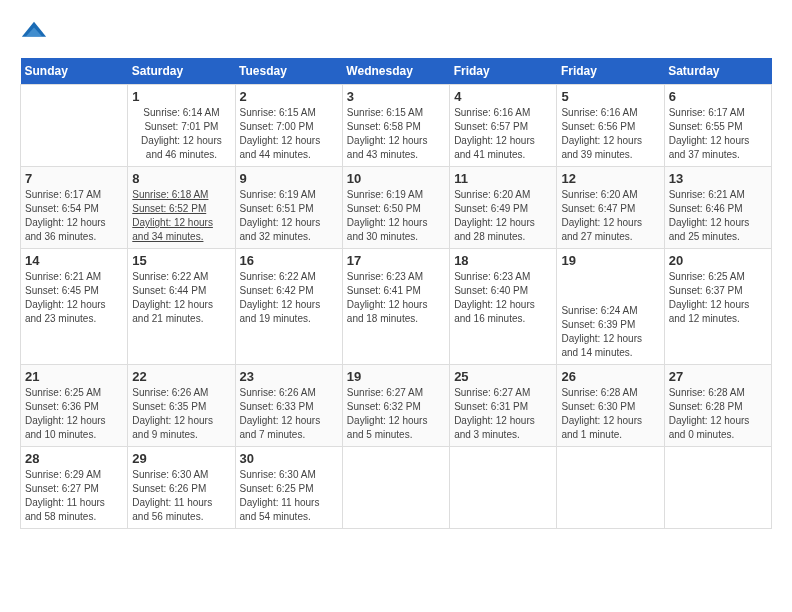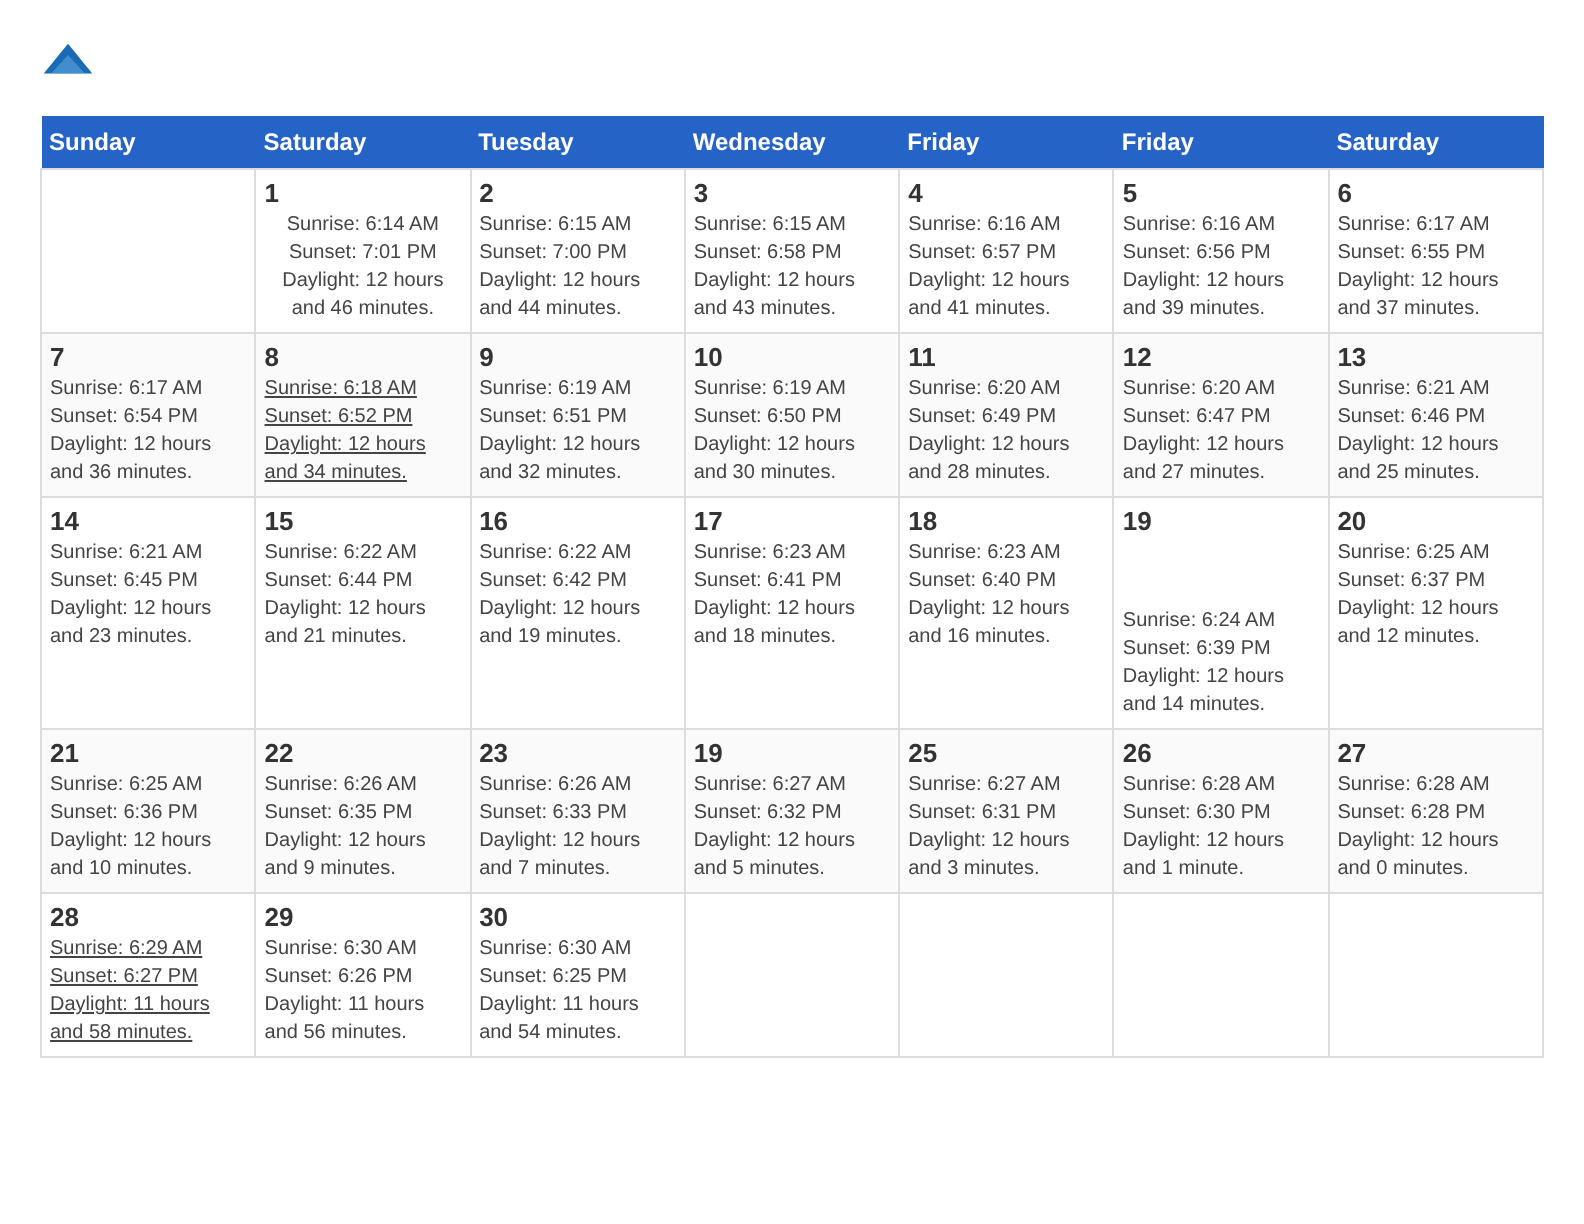--- a/index.html
+++ b/index.html
@@ -295,21 +295,21 @@
         <td>
           <div class="day-number">27</div>
           <div class="day-detail" style="white-space: pre-line;">Sunrise: 6:28 AM
 Sunset: 6:28 PM
 Daylight: 12 hours and 0 minutes.</div>
         </td>
       </tr>
       <tr>
         <td>
           <div class="day-number">28</div>
-          <div class="day-detail" style="white-space: pre-line; text-decoration: underline;">Sunrise: 6:29 AM
+          <div class="day-detail" style="white-space: pre-line;">Sunrise: 6:29 AM
 Sunset: 6:27 PM
 Daylight: 11 hours and 58 minutes.</div>
         </td>
         <td>
           <div class="day-number">29</div>
           <div class="day-detail" style="white-space: pre-line;">Sunrise: 6:30 AM
 Sunset: 6:26 PM
 Daylight: 11 hours and 56 minutes.</div>
         </td>
         <td>

